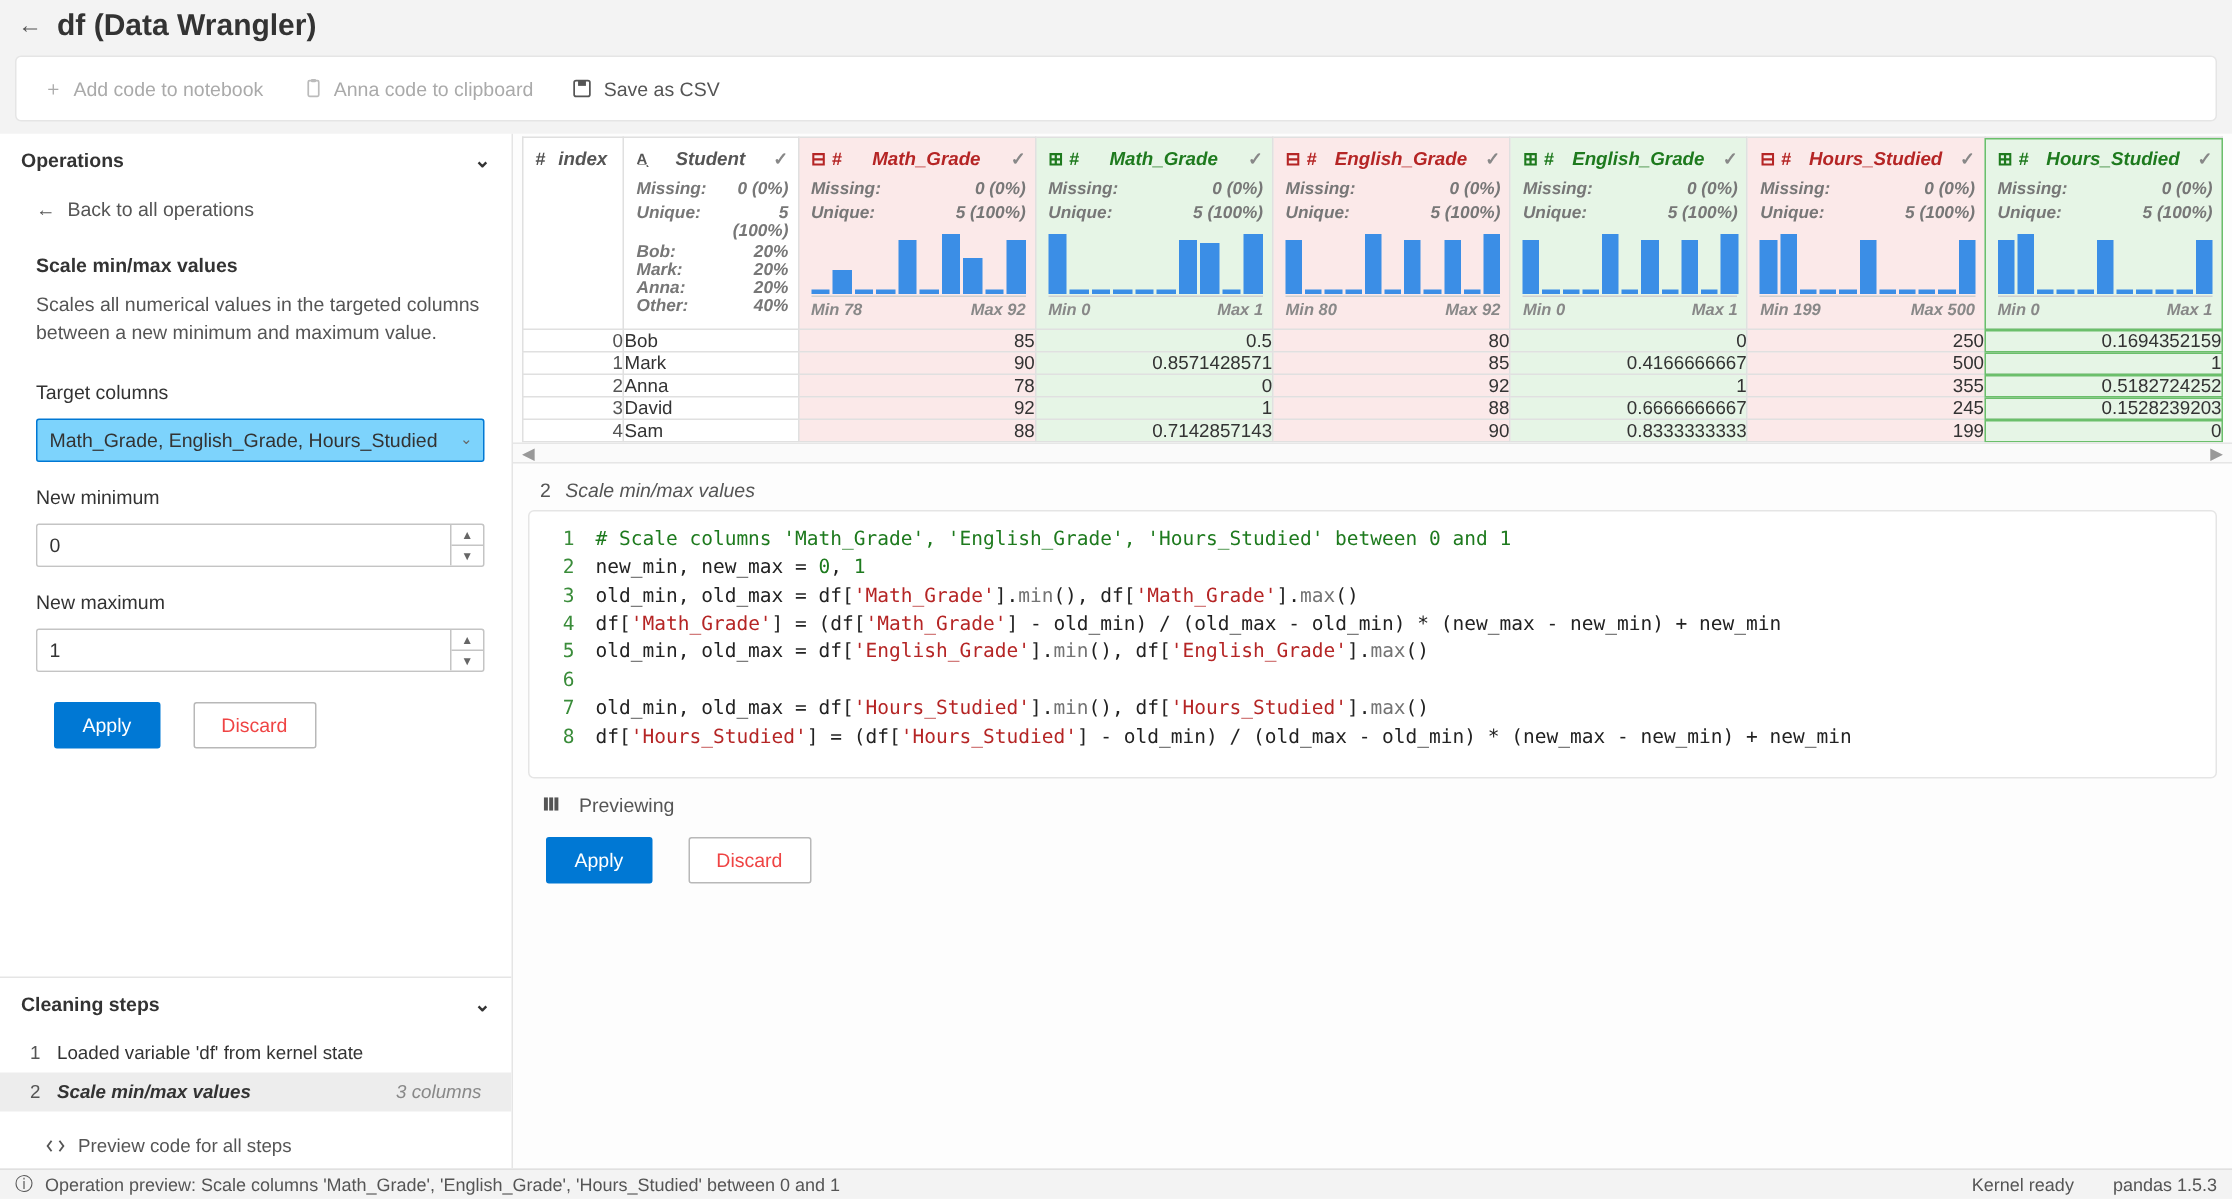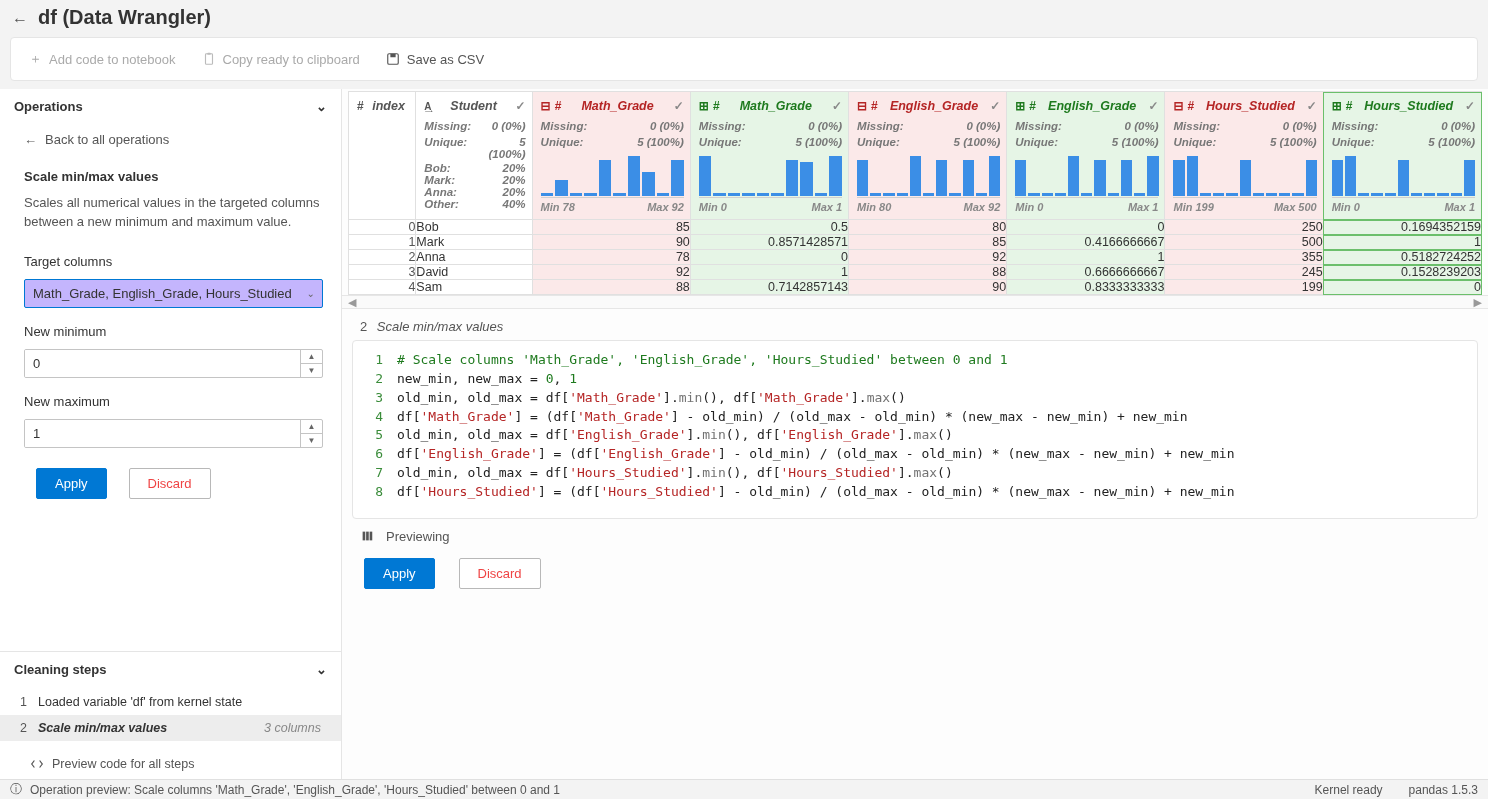--- a/index.html
+++ b/index.html
@@ -15,21 +15,21 @@
   
   .sidebar { width:342px; background:#fff; border-right:1px solid #e5e5e5; display:flex; flex-direction:column; overflow:hidden;}
   .section-head { display:flex; align-items:center; justify-content:space-between; padding:10px 14px; font-weight:600; color:#333; cursor:pointer;}
   .chevron { transform:rotate(0deg); display:inline-block;}
   .ops-body { padding:4px 18px 10px 24px; display:flex; flex-direction:column; gap:10px; overflow:auto;}
   .link-back { display:flex; align-items:center; gap:8px; color:#555; cursor:pointer; padding:4px 0 8px 0;}
   .op-title { font-weight:600; margin-top:4px;}
   .op-desc { color:#555; line-height:1.45; margin-bottom:6px;}
   .label { font-weight:400; color:#333; margin-top:6px;}
   .field { position:relative;}
-  .select { border:1px solid #0078d4; border-radius:2px; padding:6px 28px 6px 8px; background:#c4b5fd; cursor:pointer; font-size:13px; color:#333;}
+  .select { border:1px solid #0078d4; border-radius:2px; padding:6px 28px 6px 8px; background:#7dd3fc; cursor:pointer; font-size:13px; color:#333;}
   .select .caret { position:absolute; right:8px; top:50%; transform:translateY(-50%); color:#666; font-size:10px;}
   .spinput { display:flex; align-items:stretch; border:1px solid #c4c4c4; border-radius:2px; overflow:hidden;}
   .spinput input { flex:1; border:none; padding:6px 8px; font-size:13px; outline:none; color:#333;}
   .spinput .spinbtns { width:22px; display:flex; flex-direction:column; border-left:1px solid #c4c4c4;}
   .spinput .spinbtns span { flex:1; display:flex; align-items:center; justify-content:center; font-size:8px; color:#666; cursor:pointer; border-bottom:1px solid #c4c4c4;}
   .spinput .spinbtns span:last-child { border-bottom:none;}
   .btn-row { display:flex; gap:10px; margin-top:10px;}
   .btn { padding:7px 18px; border-radius:2px; font-size:13px; cursor:pointer;margin-left:12px;}
   .btn-primary { background:#0078d4; color:#fff; border:1px solid #0078d4;}
   .btn-secondary { background:#fff; color:#ef4444; border:1px solid #b8b8b8;}
@@ -108,21 +108,21 @@
   <div class="toolbar">
     <button class="disabled">
       <span>＋</span>
       <span>Add code to notebook</span>
     </button>
     <button class="disabled">
       <svg class="ico" viewBox="0 0 16 16">
           <rect x="4" y="2" width="8" height="12" rx="1" fill="none" stroke="#bbb" stroke-width="1.3"></rect>
           <rect x="6" y="0.8" width="4" height="2.4" rx="1" fill="#bbb"></rect>
         </svg>
-      <span>Copy ready to clipboard</span>
+      <span>Anna code to clipboard</span>
     </button>
     <button>
       <svg class="ico" viewBox="0 0 16 16">
           <rect x="2" y="2" width="12" height="12" rx="1.5" fill="none" stroke="#555" stroke-width="1.3"></rect>
           <rect x="5" y="2" width="6" height="4" fill="#555"></rect>
         </svg>
       <span>Save as CSV</span>
     </button>
   </div>
 
@@ -518,21 +518,21 @@
       <div class="code-head">
         <span class="stepno">2</span>
         <span>Scale min/max values</span>
       </div>
       <div class="code-block" id="code-block">
           <div class="code-line"><span class="ln">1</span><span><span class="c-comment"># Scale columns 'Math_Grade', 'English_Grade', 'Hours_Studied' between 0 and 1</span></span></div>
           <div class="code-line"><span class="ln">2</span><span><span class="c-var">new_min, new_max = </span><span class="c-num">0</span><span class="c-var">, </span><span class="c-num">1</span></span></div>
           <div class="code-line"><span class="ln">3</span><span><span class="c-var">old_min, old_max = df[</span><span class="c-str">'Math_Grade'</span><span class="c-var">].</span><span class="c-func">min</span><span class="c-var">(), df[</span><span class="c-str">'Math_Grade'</span><span class="c-var">].</span><span class="c-func">max</span><span class="c-var">()</span></span></div>
           <div class="code-line"><span class="ln">4</span><span><span class="c-var">df[</span><span class="c-str">'Math_Grade'</span><span class="c-var">] = (df[</span><span class="c-str">'Math_Grade'</span><span class="c-var">] - old_min) / (old_max - old_min) * (new_max - new_min) + new_min</span></span></div>
           <div class="code-line"><span class="ln">5</span><span><span class="c-var">old_min, old_max = df[</span><span class="c-str">'English_Grade'</span><span class="c-var">].</span><span class="c-func">min</span><span class="c-var">(), df[</span><span class="c-str">'English_Grade'</span><span class="c-var">].</span><span class="c-func">max</span><span class="c-var">()</span></span></div>
-          <div class="code-line"><span class="ln">6</span><span><span class="c-var">df[</span><span class="c-str">'English_Grade'</span><span class="c-var">] = (df[</span><span class="c-str">'English_Grade'</span><span class="c-var">] - old_min) / (old_max - old_min) * (new_max - new_min) + new_min</span></span></div>
+          <div class="code-line"><span class="ln">6</span></div>
           <div class="code-line"><span class="ln">7</span><span><span class="c-var">old_min, old_max = df[</span><span class="c-str">'Hours_Studied'</span><span class="c-var">].</span><span class="c-func">min</span><span class="c-var">(), df[</span><span class="c-str">'Hours_Studied'</span><span class="c-var">].</span><span class="c-func">max</span><span class="c-var">()</span></span></div>
           <div class="code-line"><span class="ln">8</span><span><span class="c-var">df[</span><span class="c-str">'Hours_Studied'</span><span class="c-var">] = (df[</span><span class="c-str">'Hours_Studied'</span><span class="c-var">] - old_min) / (old_max - old_min) * (new_max - new_min) + new_min</span></span></div>
         </div>
 
       <div class="below-code">
         <svg class="ico" viewBox="0 0 16 16">
             <rect x="3" y="3" width="3" height="10" fill="#555"></rect>
             <rect x="7" y="3" width="3" height="10" fill="#555"></rect>
             <rect x="11" y="3" width="3" height="10" fill="#555"></rect>
           </svg>

